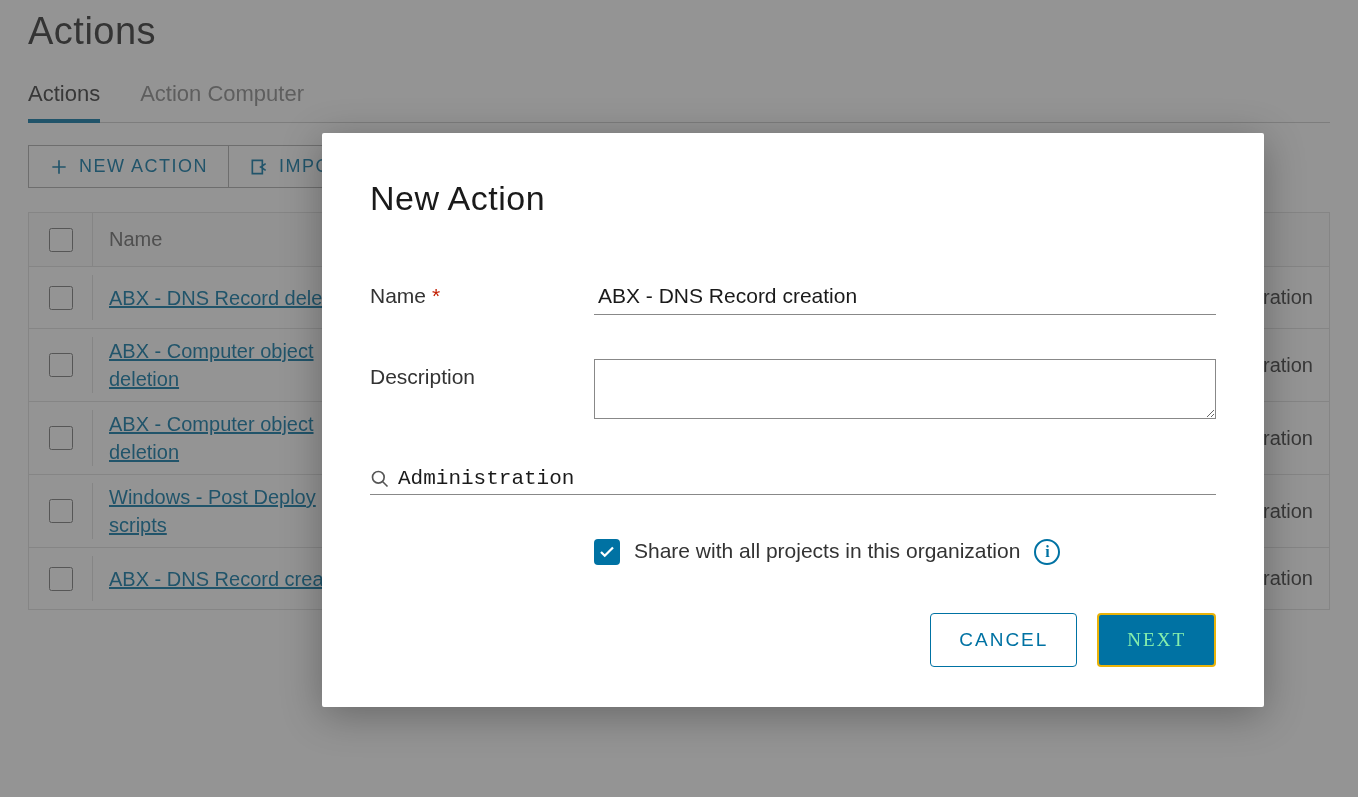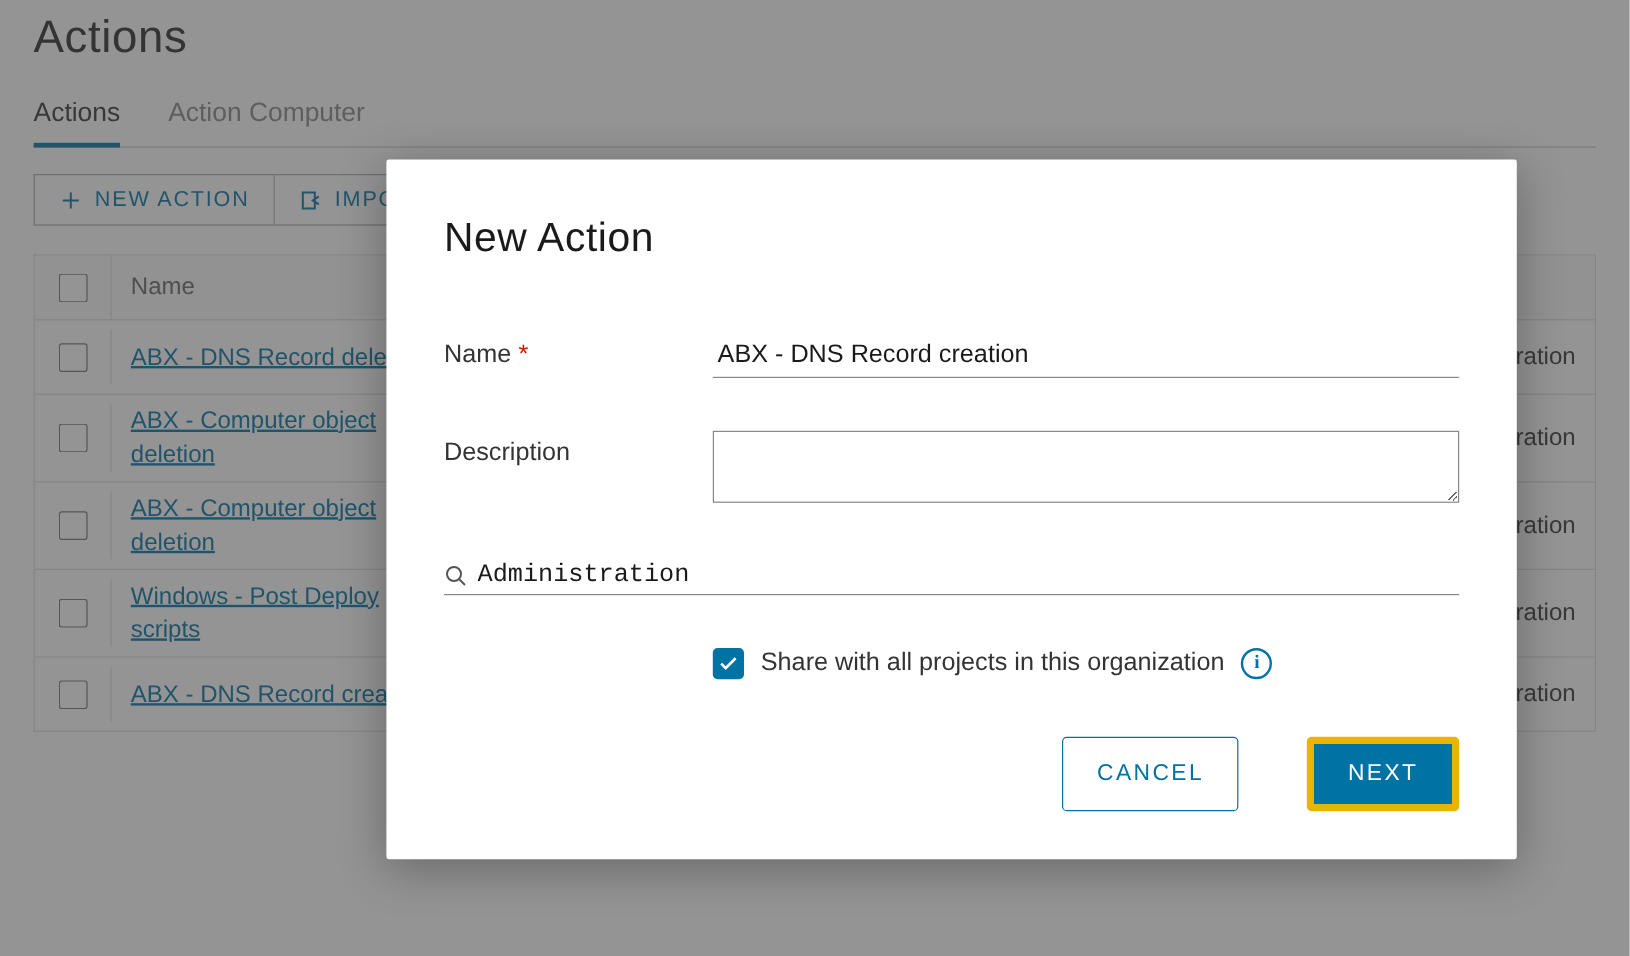--- a/index.html
+++ b/index.html
@@ -49,23 +49,23 @@
   .project-field svg { width: 20px; height: 20px; stroke: #555; stroke-width: 2; fill: none; flex-shrink: 0; }
   .project-input { border: none; outline: none; font-size: 21px; flex: 1; font-family: Liberation Mono, monospace; color:#1a1a1a; }
 
   .share-row { margin-left: 224px; display: flex; align-items: flex-start; gap: 14px; margin-bottom: 48px; margin-top: 11px; }
   .share-check { position: relative; width: 26px; height: 26px; background: #0072a3; border-radius: 4px; display: flex; align-items: center; justify-content: center; cursor: pointer; }
   .share-check svg { width: 18px; height: 18px; stroke: #fff; stroke-width: 3; fill: none; }
   .share-label { font-size: 21px; color: #333; }
   .info-icon { width: 26px; height: 26px; border: 2px solid #0072a3; border-radius: 50%; display: flex; align-items: center; justify-content: center; color: #0072a3; font-size: 16px; font-weight: bold; font-family: Georgia, serif; cursor: pointer; }
 
   .modal-footer { display: flex; justify-content: flex-end; gap: 20px; }
-  .btn { font-size: 19px; letter-spacing: 2px; padding: 14px 28px; border-radius: 4px; cursor: pointer; margin-left: 37px; }
+  .btn { font-size: 19px; letter-spacing: 2px; padding: 14px 28px; border-radius: 4px; cursor: pointer; }
   .btn-outline { background: #fff; border: 1px solid #0072a3; color: #0072a3; }
-  .btn-primary { background: #0072a3; border: 6px solid #eab308; color: #ffffff; }
+  .btn-primary { background: #0072a3; border: 2px solid #eab308; color: #86efac; font-family: Liberation Serif, serif; }
 </style>
 </head>
 <body>
 
 <div class="page">
   <h1 class="page-title">Actions</h1>
 
   <div class="tabs">
     <div class="tab active">Actions</div>
     <div class="tab">Action Computer</div>

